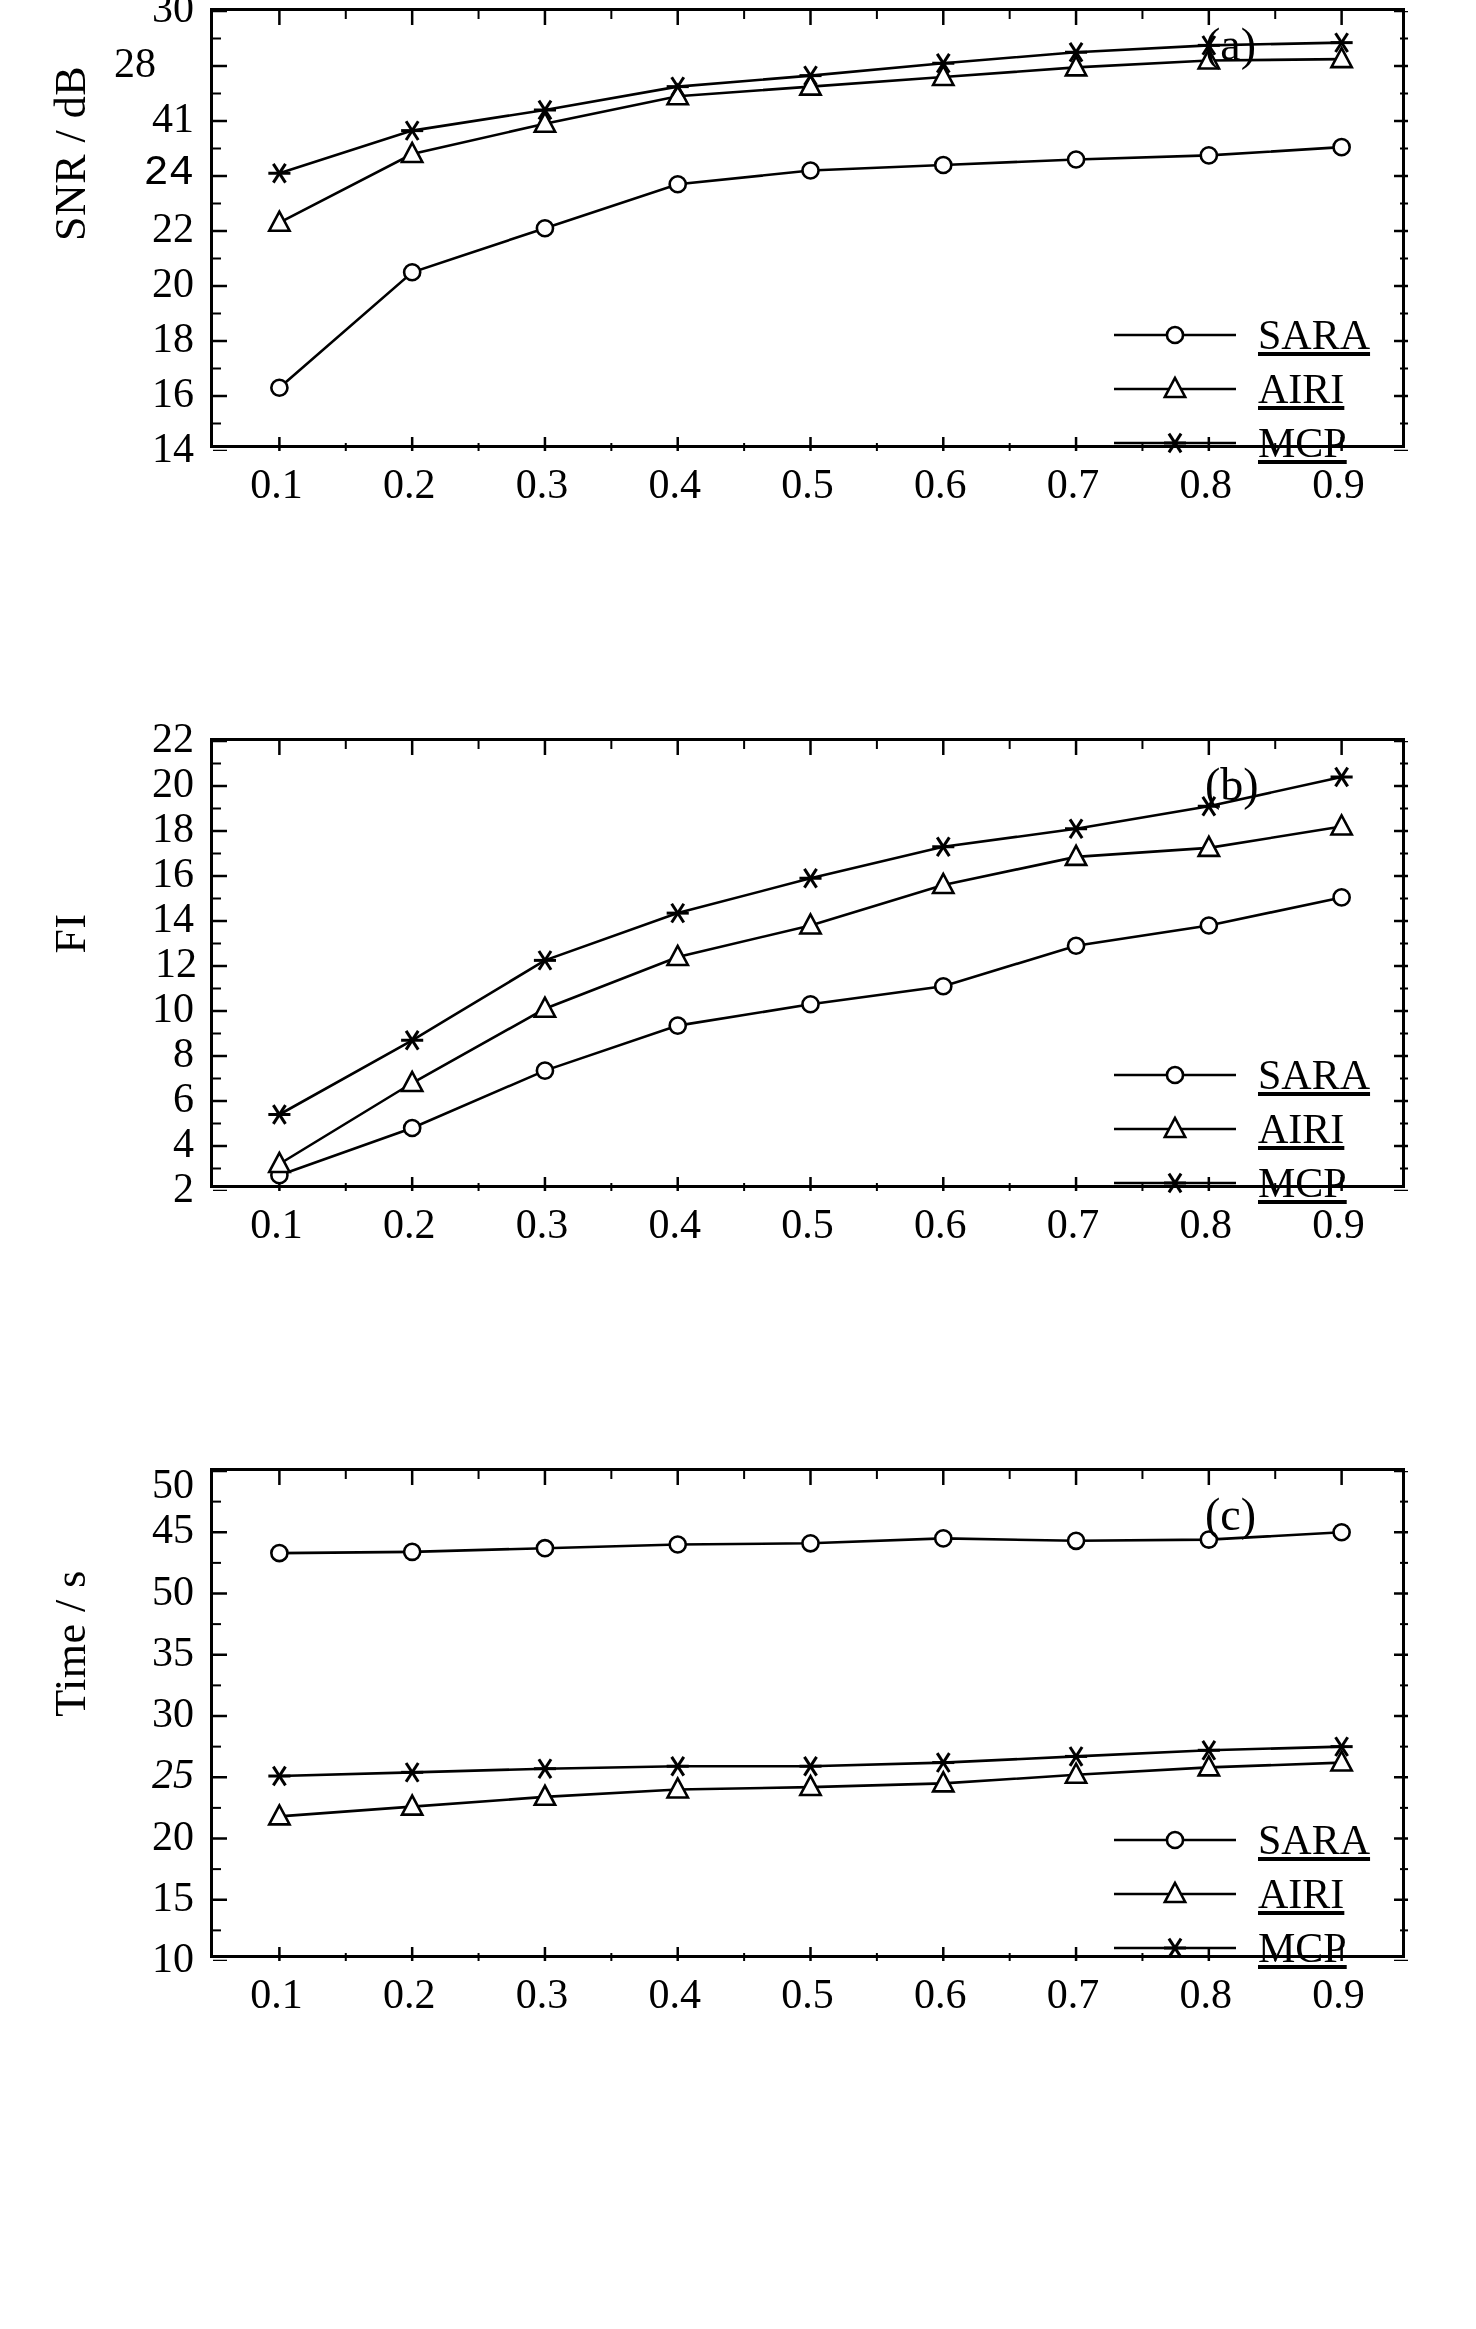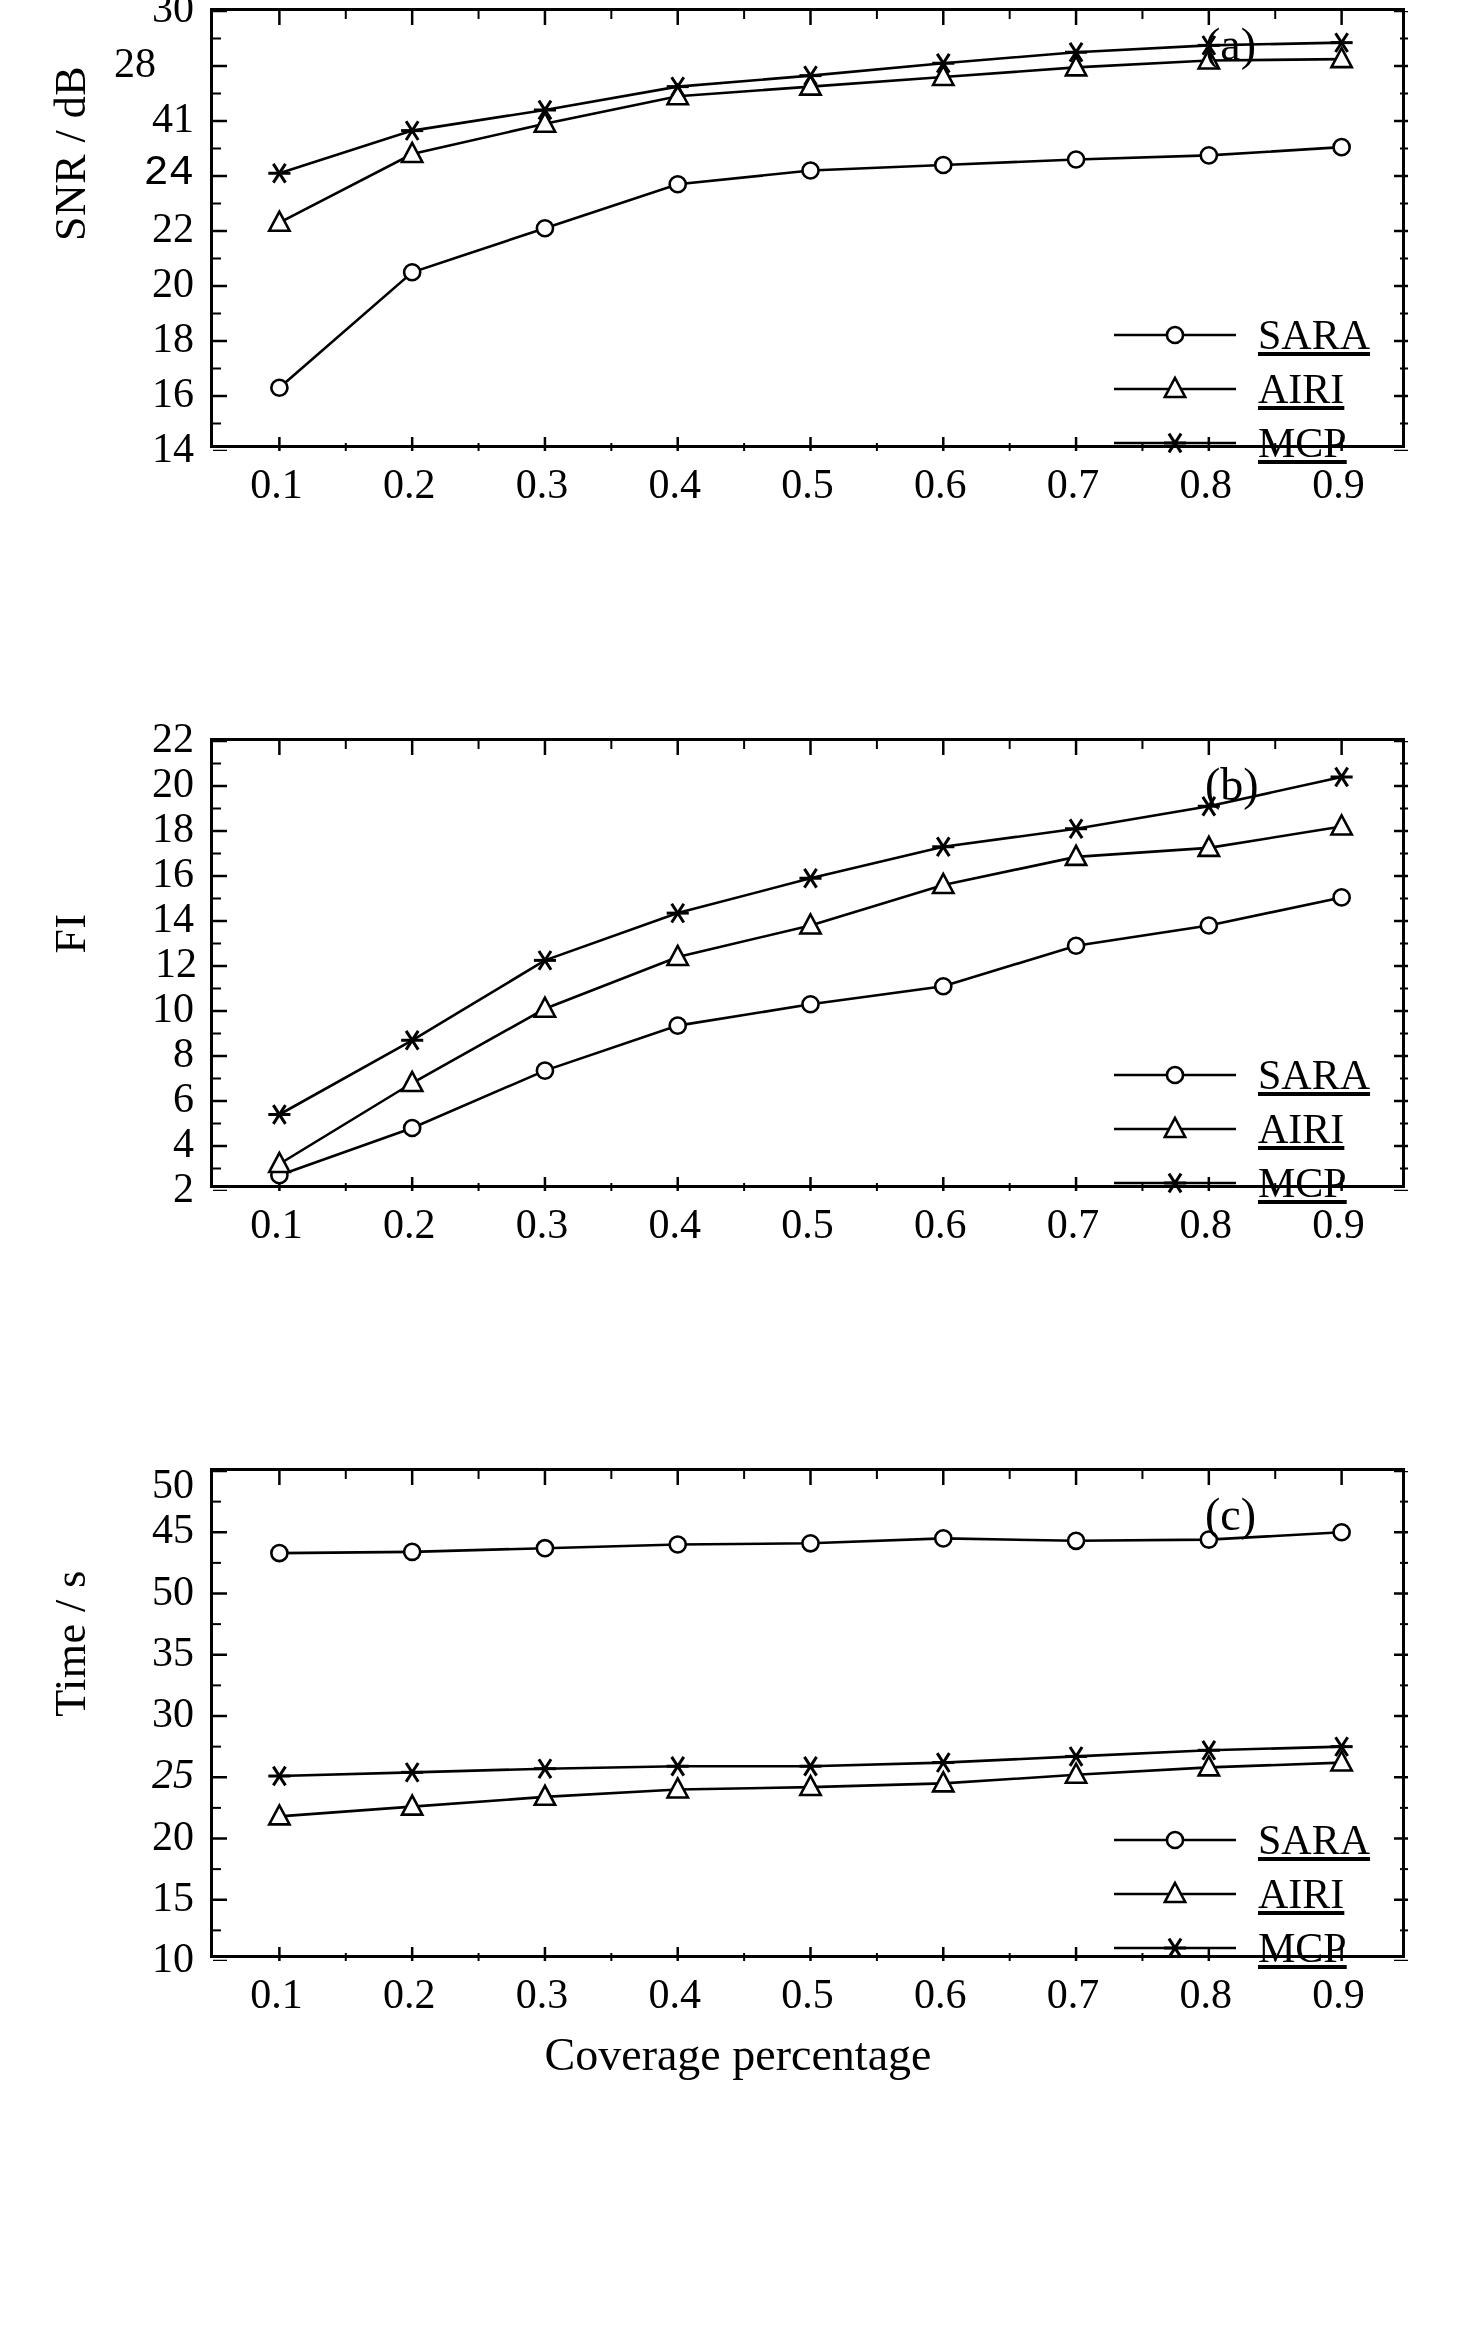--- a/index.html
+++ b/index.html
@@ -761,21 +761,20 @@
               <line x1="4" y1="20" x2="126" y2="20" stroke="#000" stroke-width="2.6"></line>
               <g fill="none" stroke="#000" stroke-width="2.6">
                 <line x1="53.95" y1="20" x2="76.05" y2="20" stroke-width="3"></line>
                 <line x1="58.9225" y1="10.607500000000002" x2="71.0775" y2="29.3925" stroke-width="3"></line>
                 <line x1="71.0775" y1="10.607500000000002" x2="58.9225" y2="29.3925" stroke-width="3"></line>
               </g>
             </svg></div>
           <span class="legend-text">MCP</span>
         </div>
       </div>
-    <div class="xlabel" id="xlabel-c" style="top: 568px;">Coverage percentage</div>
   <div class="tick-label" style="left: 276.389px; top: 510px;">0.1</div>
       <div class="tick-label" style="left: 409.167px; top: 510px;">0.2</div>
       <div class="tick-label" style="left: 541.944px; top: 510px;">0.3</div>
       <div class="tick-label" style="left: 674.722px; top: 510px;">0.4</div>
       <div class="tick-label" style="left: 807.5px; top: 510px;">0.5</div>
       <div class="tick-label" style="left: 940.278px; top: 510px;">0.6</div>
       <div class="tick-label" style="left: 1073.06px; top: 510px;">0.7</div>
       <div class="tick-label" style="left: 1205.83px; top: 510px;">0.8</div>
       <div class="tick-label" style="left: 1338.61px; top: 510px;">0.9</div>
       <div class="ytick-label" style="right: 1282px; top: 498px;">10</div>

